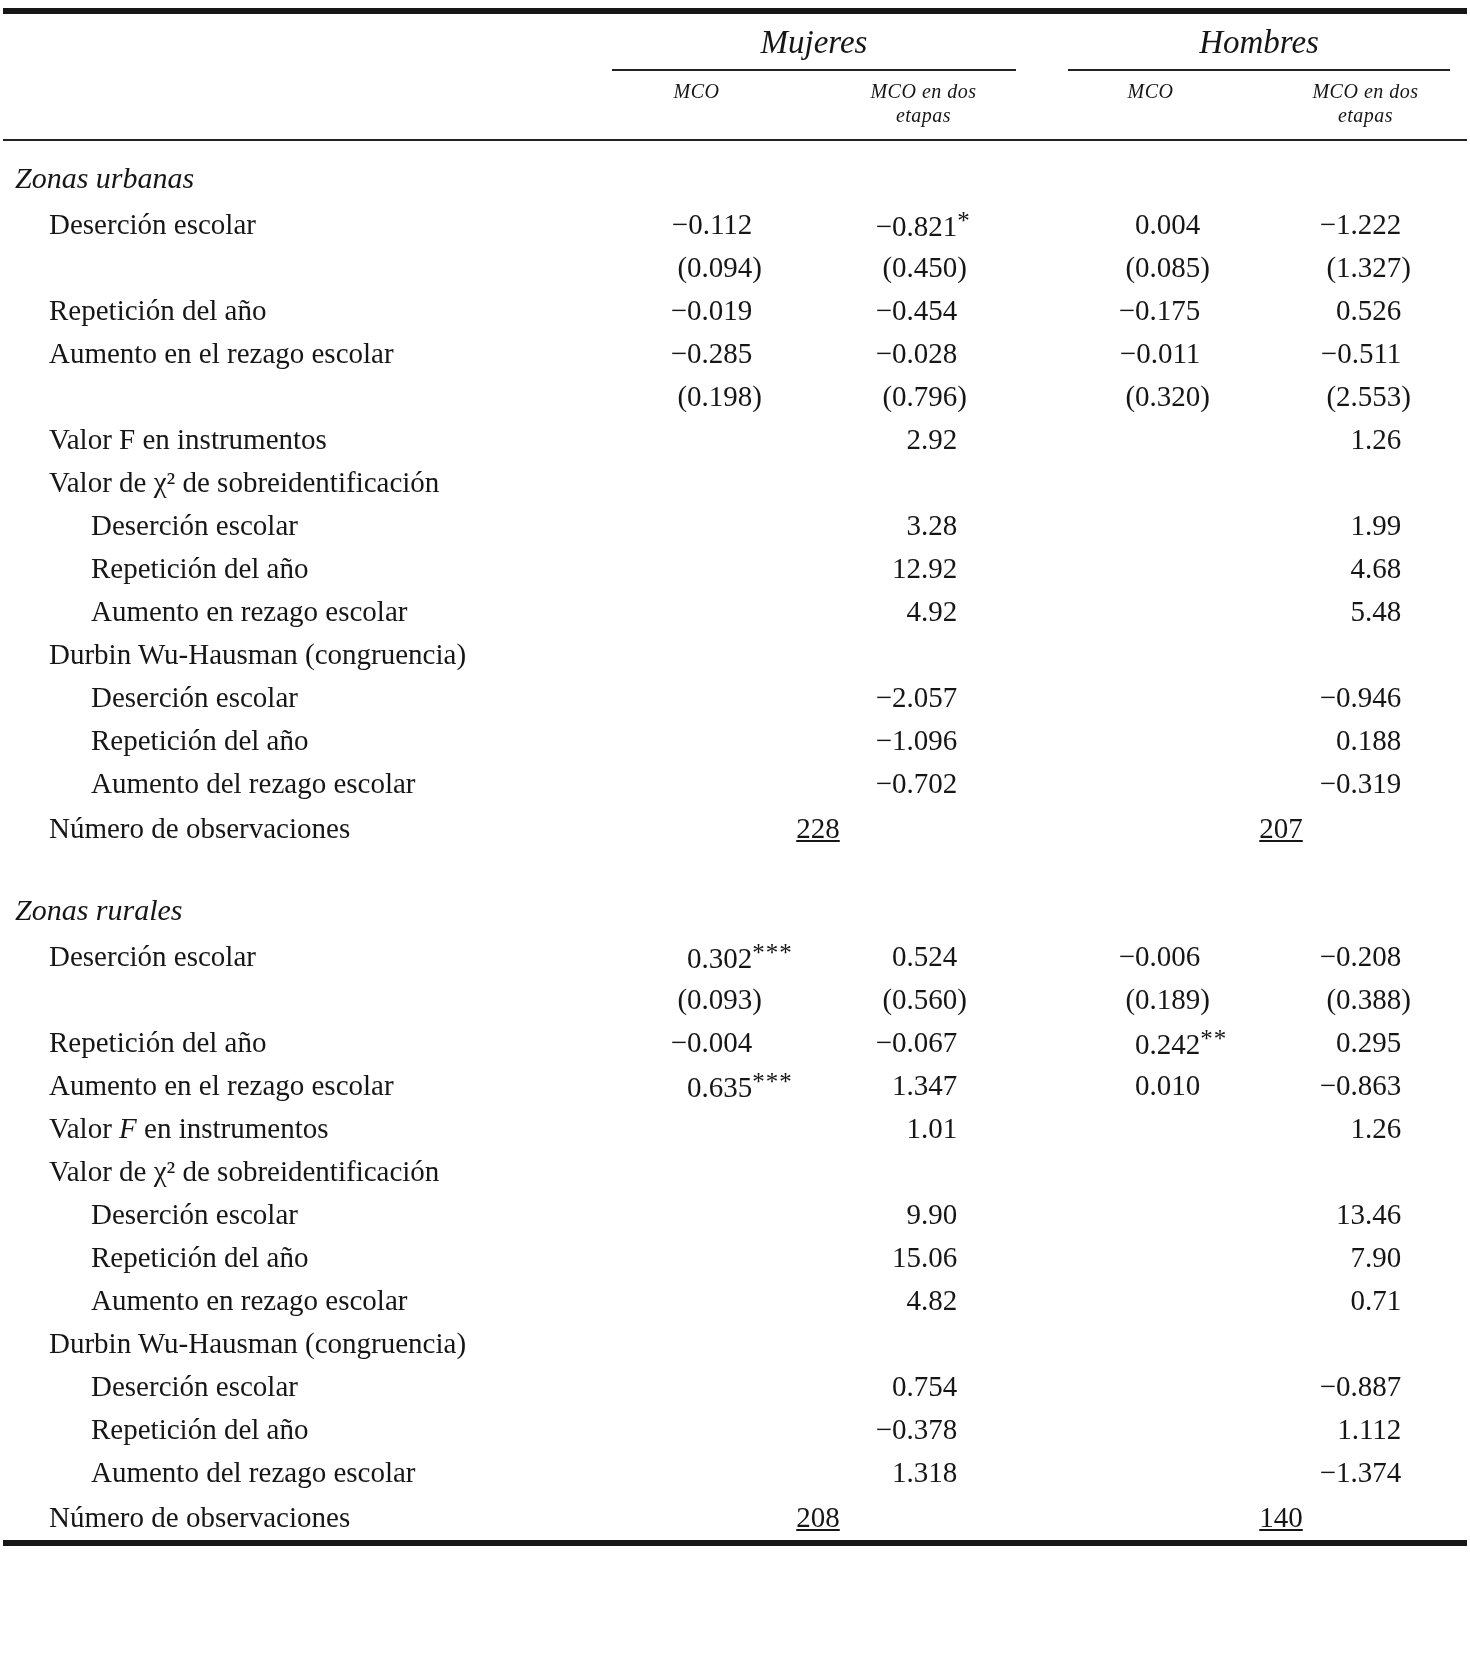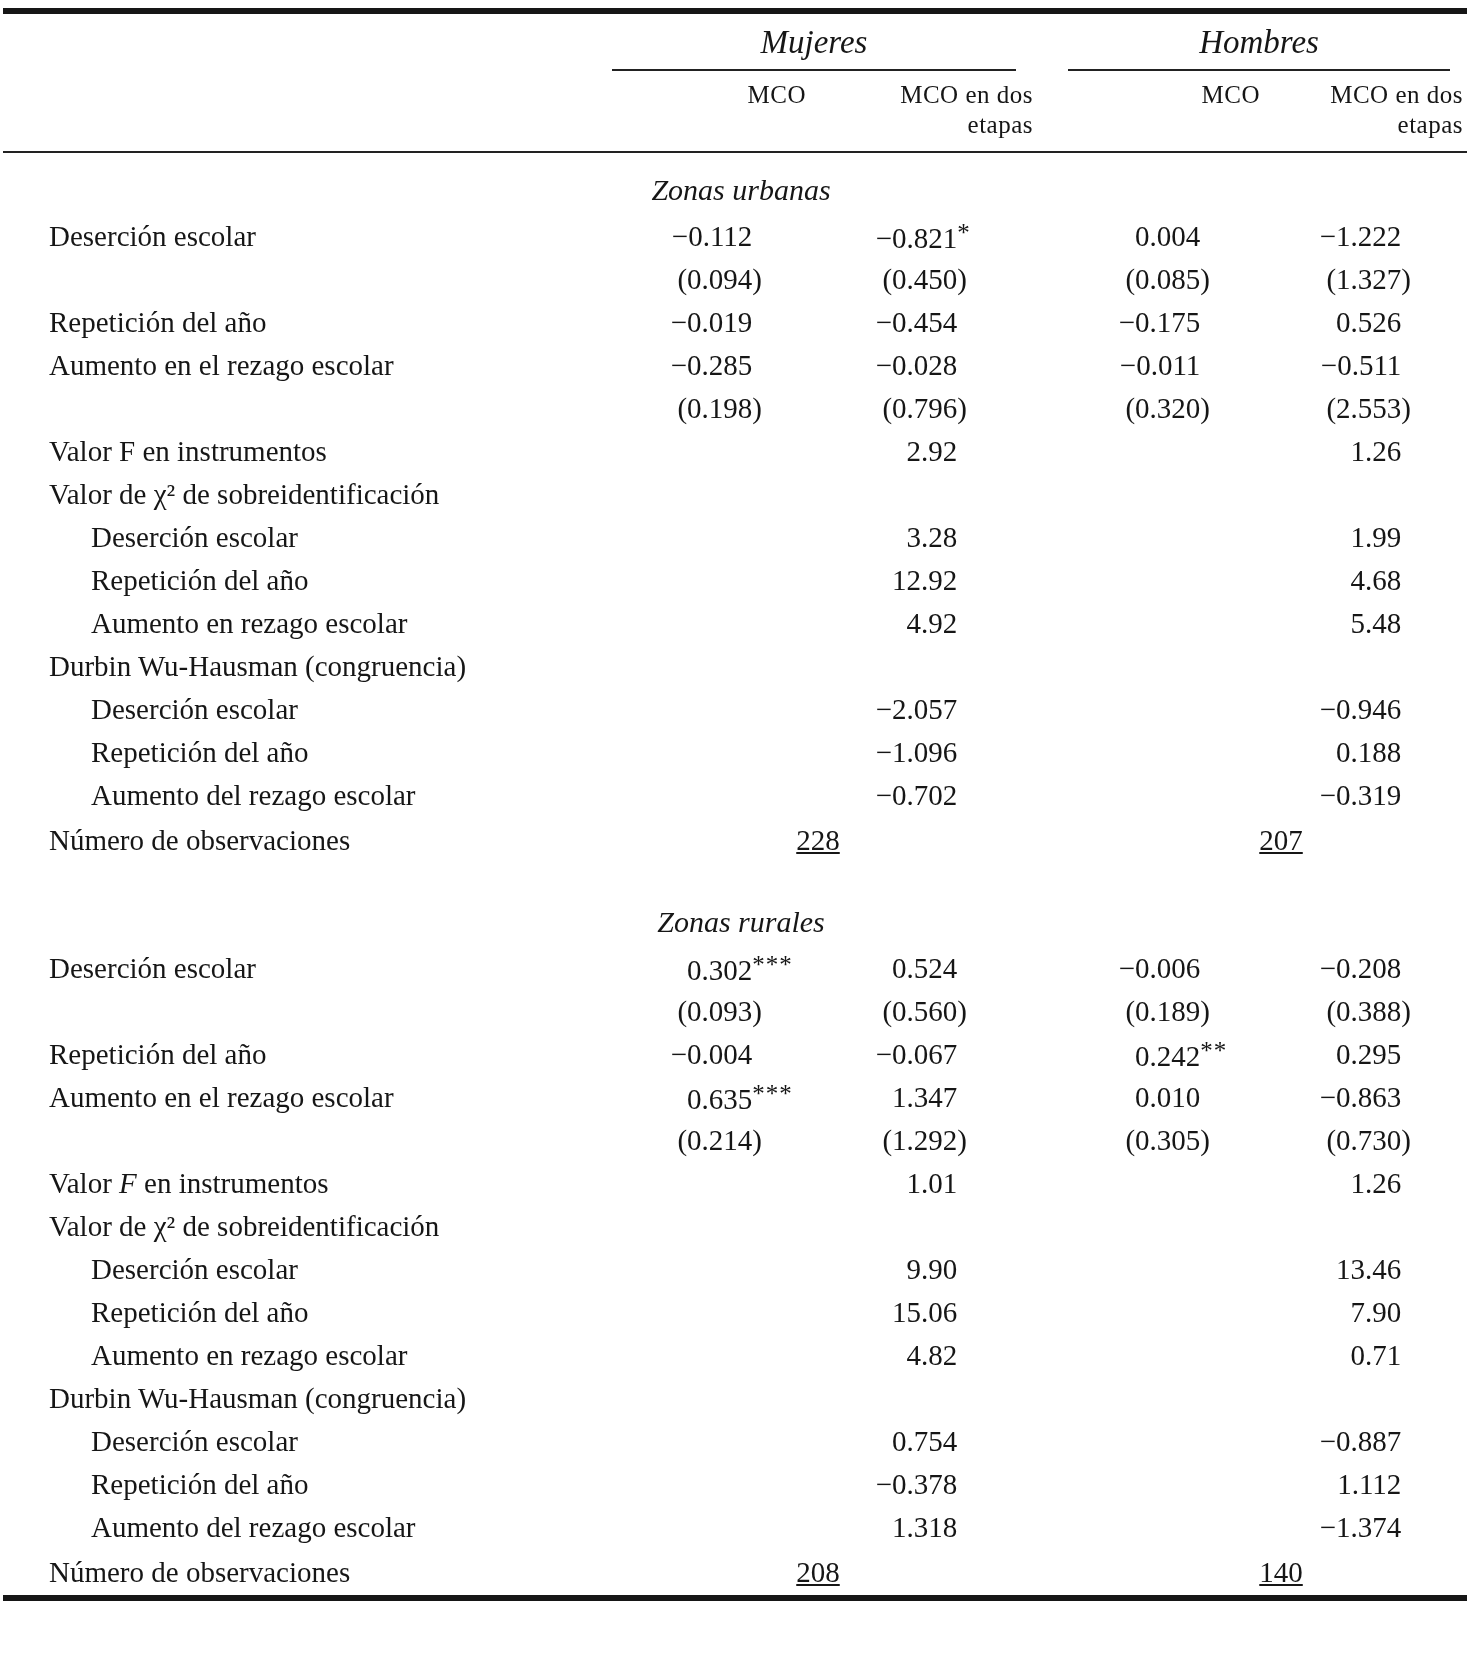--- a/index.html
+++ b/index.html
@@ -25,31 +25,31 @@
   th{font-weight:normal;}
   .group-th{padding-top:10px;vertical-align:top;}
   .group-inner{
     font-style:italic;font-size:33px;text-align:center;
     border-bottom:2px solid #222;
     padding-bottom:8px;
   }
   .group-inner.muj{margin-left:28px;margin-right:20px;}
   .group-inner.hom{margin-left:30px;margin-right:16px;}
   .colhead-th{
-    font-size:25px;letter-spacing:.5px;
-    text-align:right;vertical-align:top;
+    font-style:italic;font-size:20px;letter-spacing:.5px;
+    text-align:center;vertical-align:top;
     padding:8px 4px 12px 4px;white-space:pre-line;line-height:1.18;
   }
 
   td{font-size:29px;line-height:1;height:43px;padding:0;vertical-align:middle;}
   td.row-label{text-align:left;white-space:nowrap;}
   .ind-0{padding-left:12px;font-style:italic;font-size:30px;}
   .ind-1{padding-left:46px;}
   .ind-2{padding-left:88px;}
-  tr.section-row td{height:52px;vertical-align:bottom;padding-bottom:10px;text-align:center;}
+  tr.section-row td{height:52px;vertical-align:bottom;padding-bottom:10px;}
   tr.section-gap td{padding-top:22px;}
   td.num{text-align:right;white-space:nowrap;}
   td.c1{padding-right:48px;}
   td.c2{padding-right:70px;}
   td.c3{padding-right:54px;}
   td.c4{padding-right:56px;}
   .ph{visibility:hidden;}
   .stars{
     display:inline-block;width:0;overflow:visible;white-space:nowrap;
     font-size:25px;vertical-align:7px;letter-spacing:1px;
@@ -224,27 +224,20 @@
           <td class="num c4"><span>0.295</span><span class="ph">)</span></td>
         </tr>
         <tr>
           <td class="row-label ind-1">Aumento en el rezago escolar</td>
           <td class="num c1"><span>0.635</span><span class="stars">***</span><span class="ph">)</span></td>
           <td class="num c2"><span>1.347</span><span class="ph">)</span></td>
           <td class="num c3"><span>0.010</span><span class="ph">)</span></td>
           <td class="num c4"><span>−0.863</span><span class="ph">)</span></td>
         </tr>
         <tr>
-          <td class="row-label ind-1"></td>
-          <td class="num c1"><span>(0.214)</span></td>
-          <td class="num c2"><span>(1.292)</span></td>
-          <td class="num c3"><span>(0.305)</span></td>
-          <td class="num c4"><span>(0.730)</span></td>
-        </tr>
-        <tr>
           <td class="row-label ind-1"><span>Valor </span><span class="it">F</span><span> en instrumentos</span></td>
           <td class="num c1"></td>
           <td class="num c2"><span>1.01</span><span class="ph">)</span></td>
           <td class="num c3"></td>
           <td class="num c4"><span>1.26</span><span class="ph">)</span></td>
         </tr>
         <tr>
           <td class="row-label ind-1">Valor de χ² de sobreidentificación</td>
           <td class="num c1"></td>
           <td class="num c2"></td>

